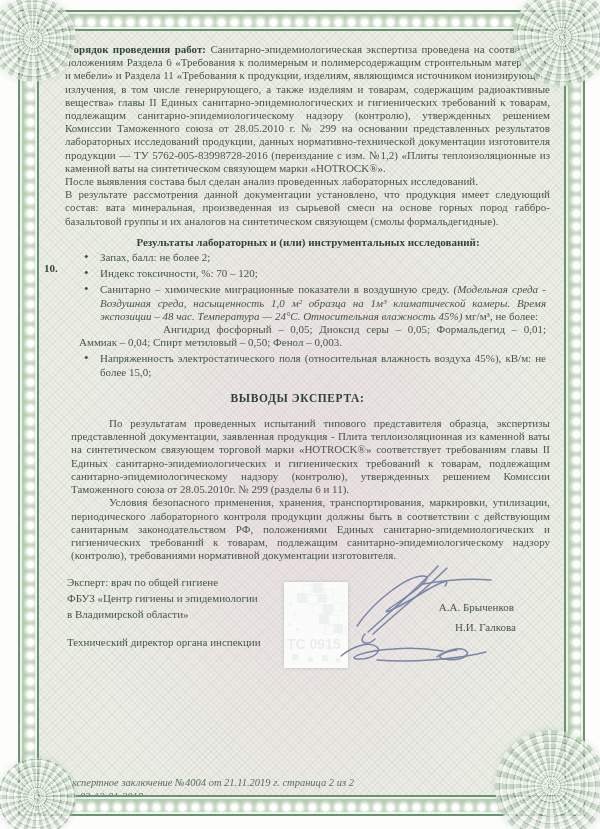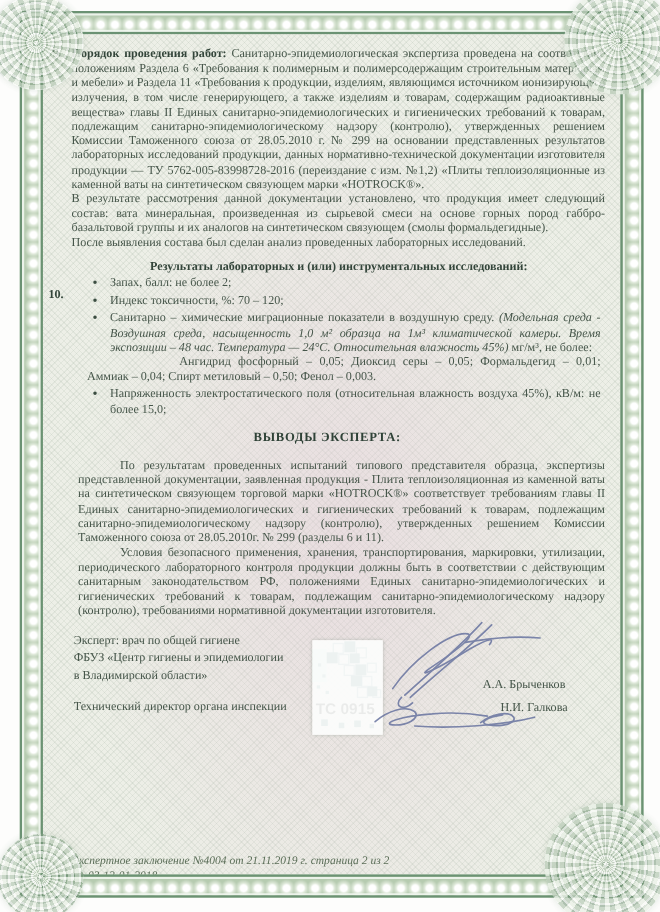--- a/index.html
+++ b/index.html
@@ -63,22 +63,22 @@
   .concl-title{margin:10px 0 12px 0;text-align:center;font-weight:bold;color:#2f4237;
     font-size:11.5px;letter-spacing:.6px;}
   .indent{text-indent:38px;padding-left:32px;}
   
   .sig-block{position:relative;height:92px;margin-top:14px;}
   .sig-line{position:absolute;white-space:nowrap;}
   .sl-1{left:28px;top:0;}
   .sl-2{left:28px;top:16px;}
   .sl-3{left:28px;top:32px;}
   .sl-4{left:28px;top:60px;}
-  .name-expert{right:42px;top:40px;}
-  .name-director{right:40px;top:61px;font-family:Liberation Serif, serif;}
+  .name-expert{right:42px;top:25px;}
+  .name-director{right:40px;top:45px;font-family:Liberation Serif, serif;}
   .stamp{position:absolute;left:245px;top:6px;width:64px;height:86px;z-index:2;}
   .stamp-bg{position:absolute;inset:0;background:rgba(252,253,252,.93);
     box-shadow:0 0 3px rgba(100,120,105,.35);}
   .sig-svg{position:absolute;left:0;top:-14px;width:525px;height:116px;z-index:3;}
   
   .footer-line{position:absolute;left:26px;bottom:6px;font-style:italic;
     color:#5b6e58;font-size:10.5px;white-space:nowrap;}
   .form-code{position:absolute;left:30px;bottom:-8px;font-style:italic;
     color:#5b6e58;font-size:10.5px;}
 </style>
@@ -86,22 +86,22 @@
 <body>
 
 <div class="scan">
   <div class="frame">
 
     <div class="content">
 
       <div class="sec">
         <span class="num num-9">9.</span>
         <p class="para"><span class="bold">Порядок проведения работ:</span><span> Санитарно-эпидемиологическая экспертиза проведена на соответствие положениям Раздела 6 «Требования к полимерным и полимерсодержащим строительным материалам и мебели» и Раздела 11 «Требования к продукции, изделиям, являющимся источником ионизирующего излучения, в том числе генерирующего, а также изделиям и товарам, содержащим радиоактивные вещества» главы II Единых санитарно-эпидемиологических и гигиенических требований к товарам, подлежащим санитарно-эпидемиологическому надзору (контролю), утвержденных решением Комиссии Таможенного союза от 28.05.2010 г. № 299 на основании представленных результатов лабораторных исследований продукции, данных нормативно-технической документации изготовителя продукции — ТУ 5762-005-83998728-2016 (переиздание с изм. №1,2) «Плиты теплоизоляционные из каменной ваты на синтетическом связующем марки «HOTROCK®».</span></p>
+        <p class="para">После выявления состава был сделан анализ проведенных лабораторных исследований.</p>
         <p class="para">В результате рассмотрения данной документации установлено, что продукция имеет следующий состав: вата минеральная, произведенная из сырьевой смеси на основе горных пород габбро-базальтовой группы и их аналогов на синтетическом связующем (смолы формальдегидные).</p>
-        <p class="para">После выявления состава был сделан анализ проведенных лабораторных исследований.</p>
       </div>
 
       <div class="sec">
         <span class="num num-10" style="top:8px;margin-top:18px;">10.</span>
         <p class="para h10 bold">Результаты лабораторных и (или) инструментальных исследований:</p>
         <ul class="results">
           <li>Запах, балл: не более 2;</li>
           <li>Индекс токсичности, %: 70 – 120;</li>
           <li><span>Санитарно – химические миграционные показатели в воздушную среду. </span><span class="ital">(Модельная среда - Воздушная среда, насыщенность 1,0 м² образца на 1м³ климатической камеры. Время экспозиции – 48 час. Температура — 24°С. Относительная влажность 45%)</span><span> мг/м³, не более:</span>
             <div class="chem">Ангидрид фосфорный – 0,05; Диоксид серы – 0,05; Формальдегид – 0,01; Аммиак – 0,04; Спирт метиловый – 0,50; Фенол – 0,003.</div>

